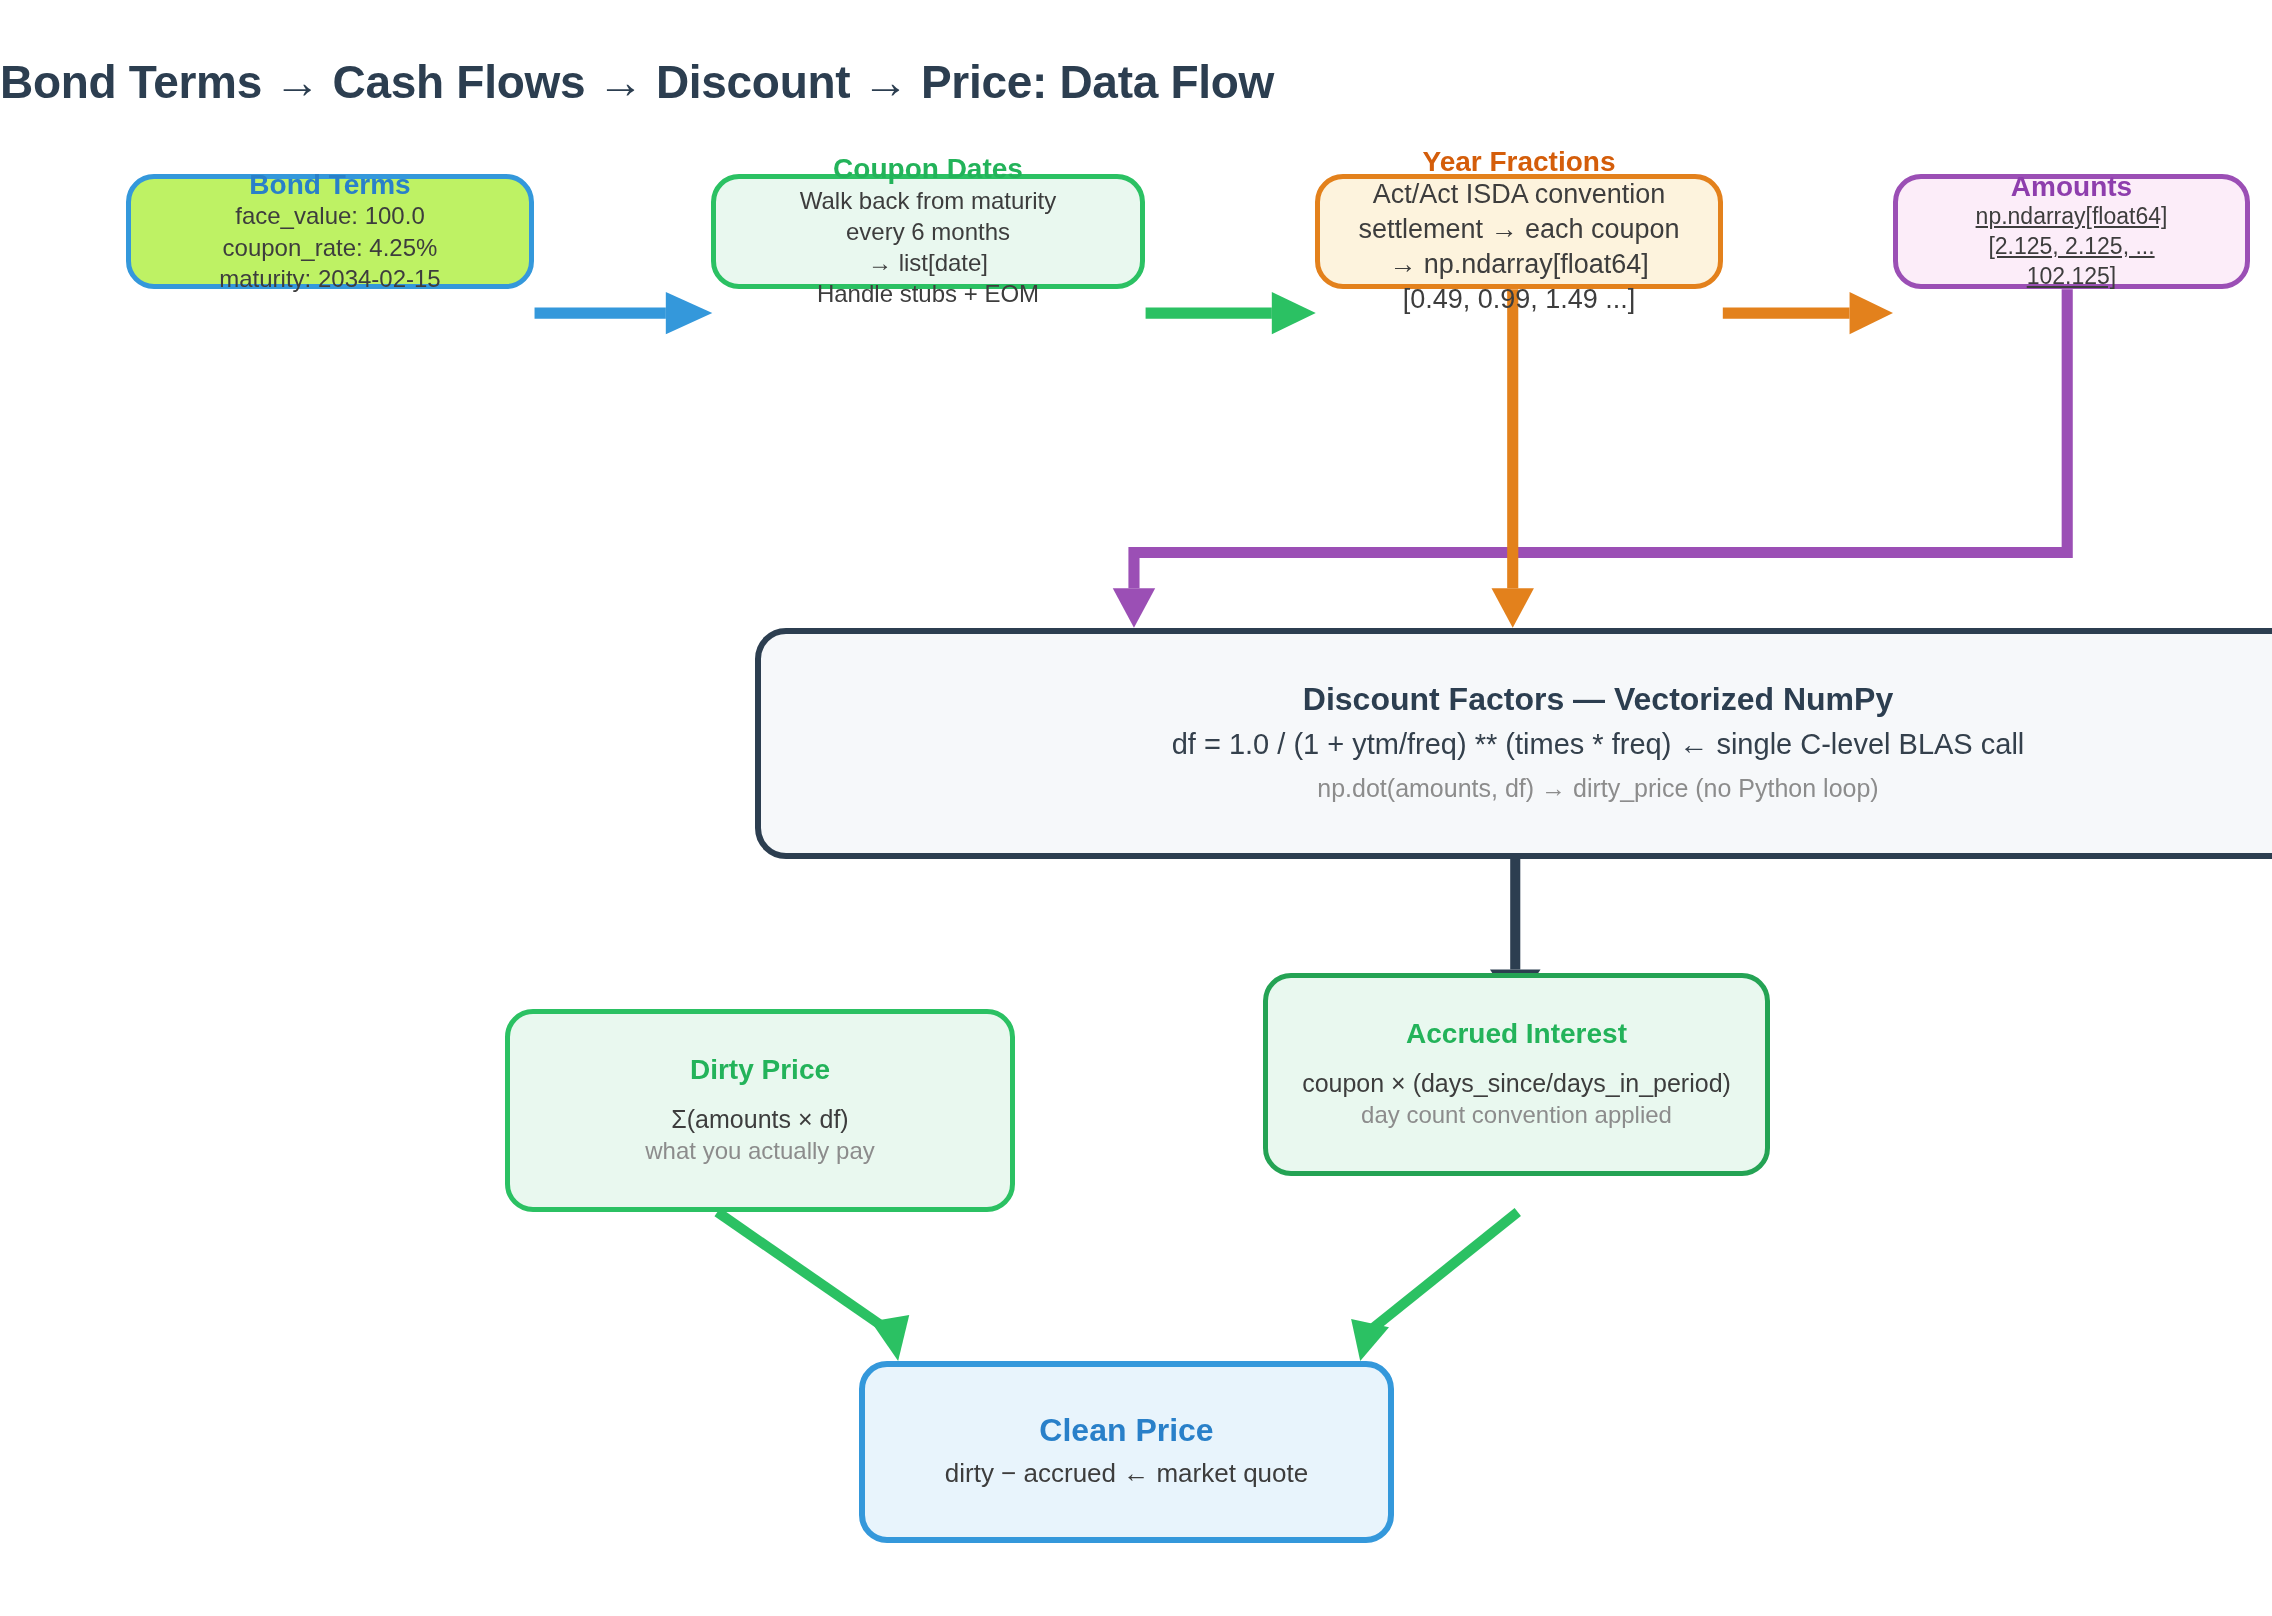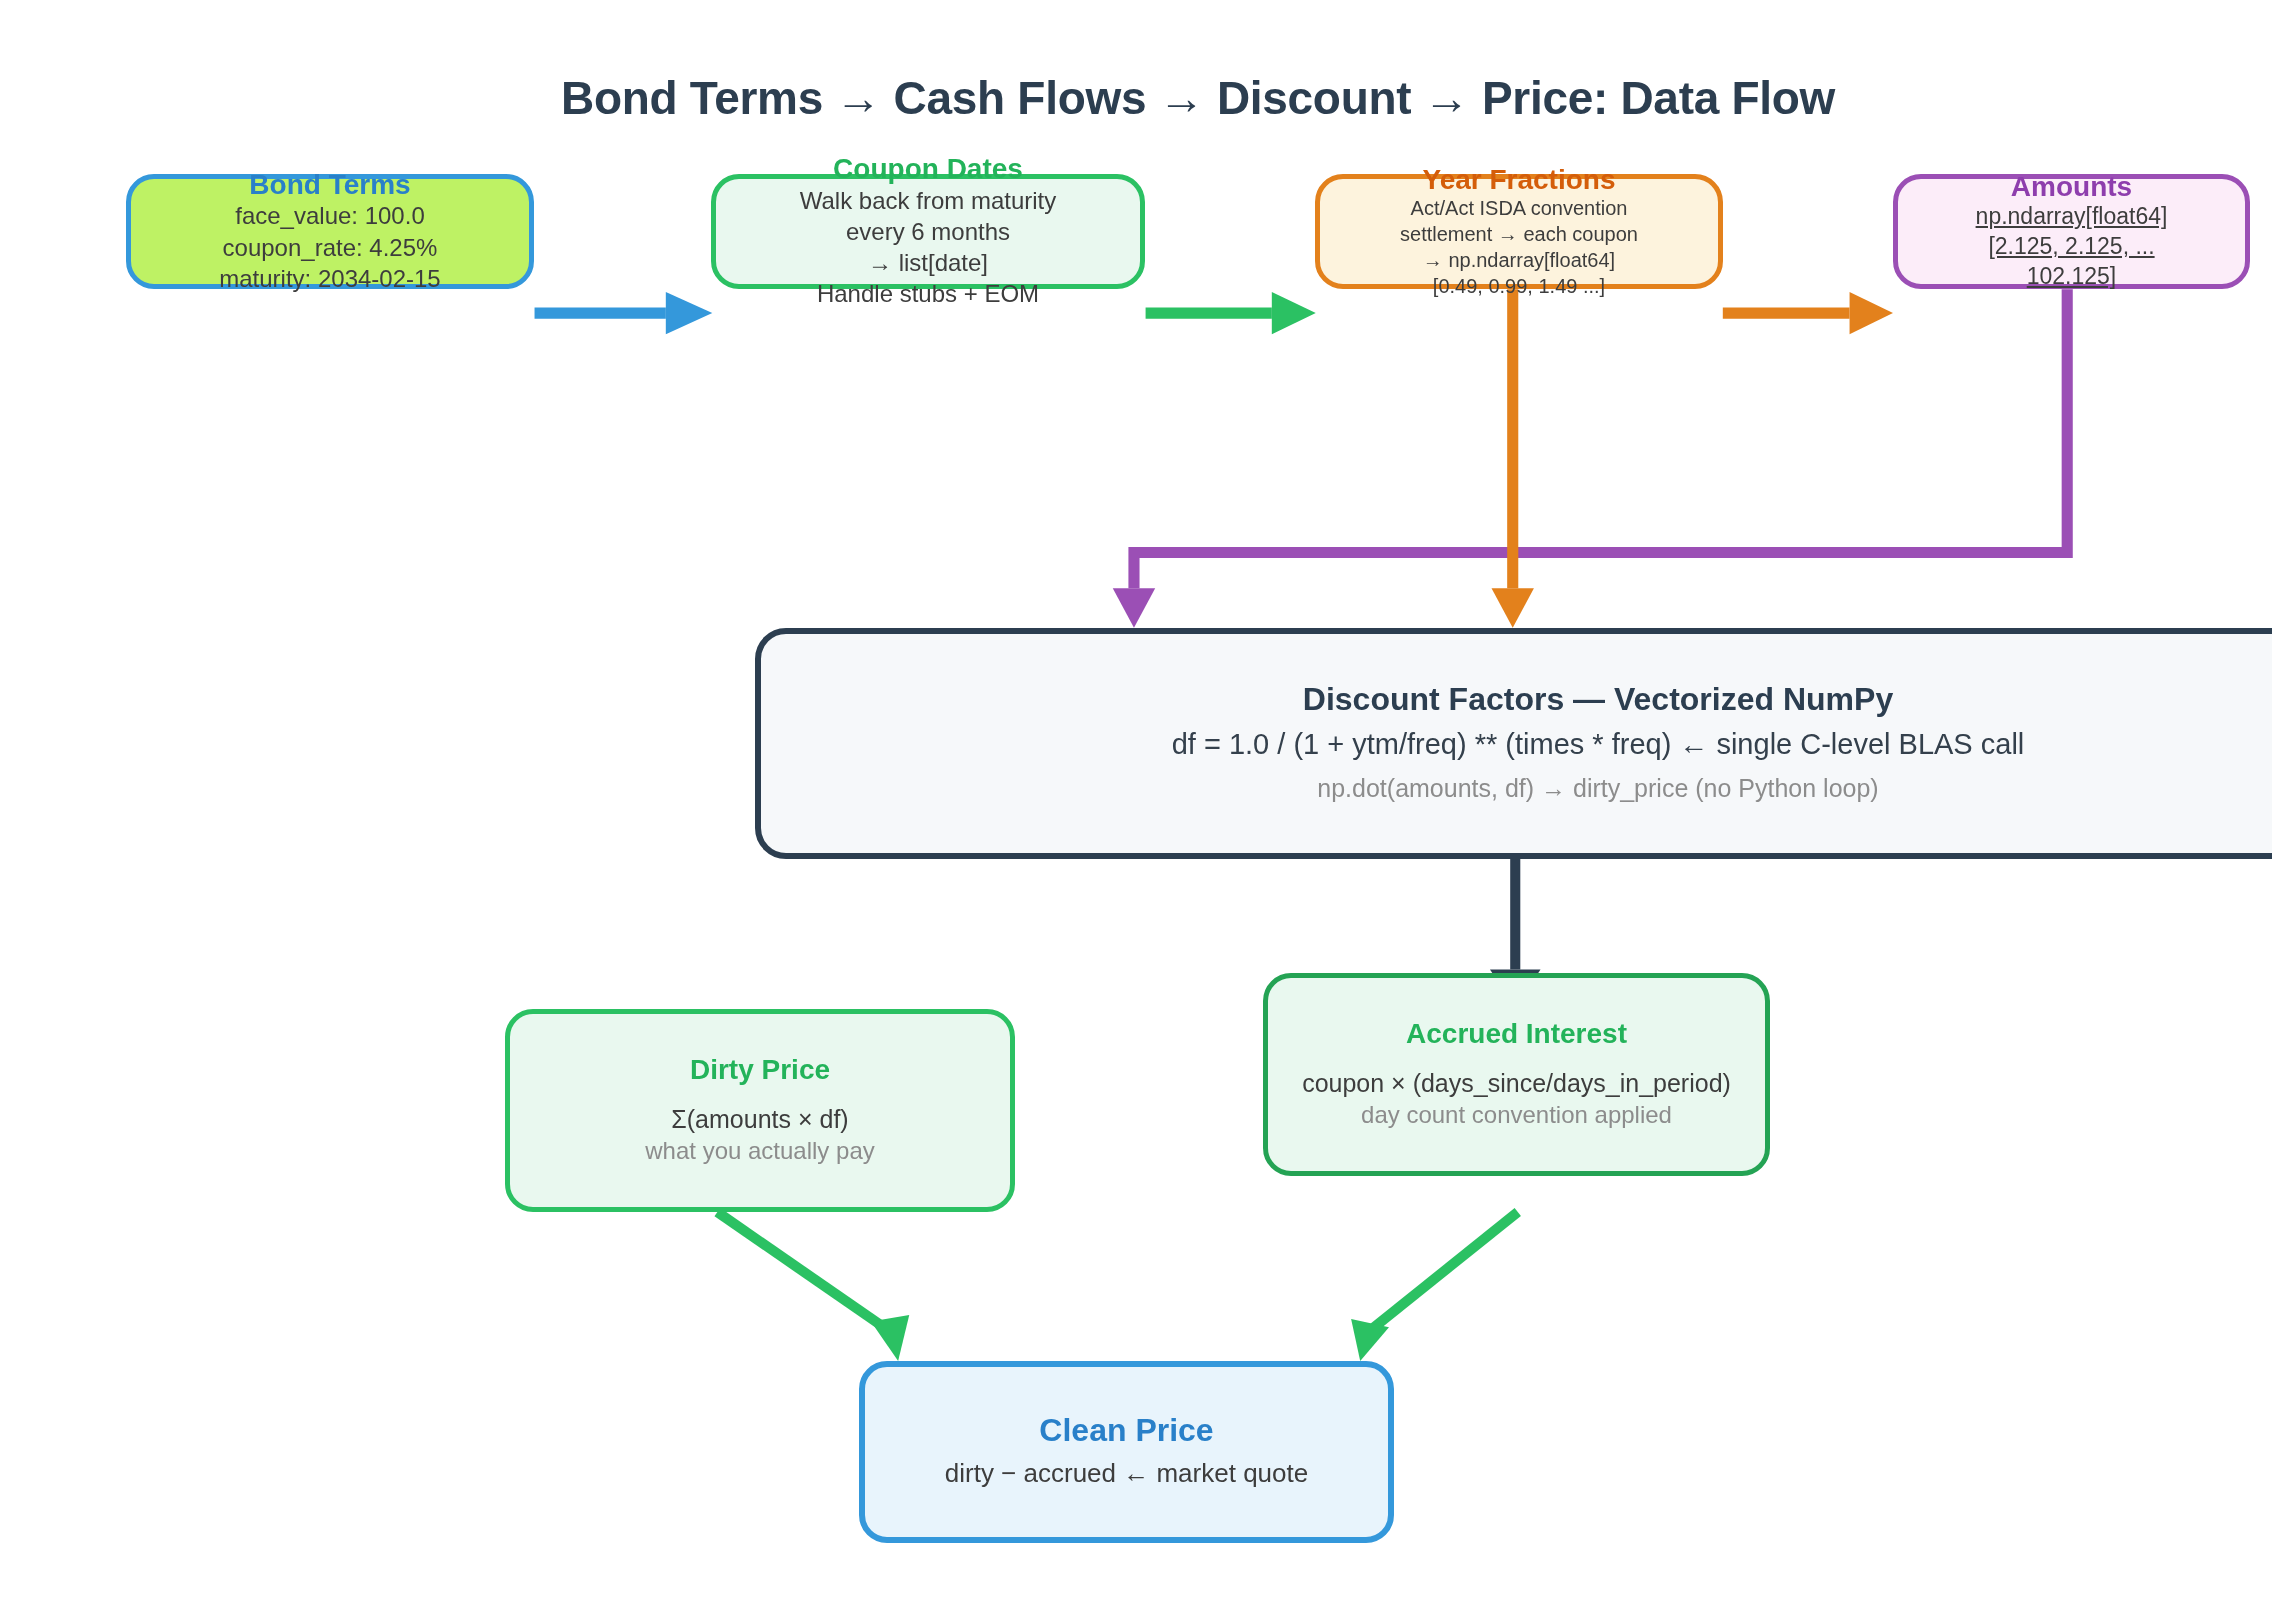--- a/index.html
+++ b/index.html
@@ -13,23 +13,23 @@
   #canvas {
     position: relative;
     width: 2273px;
     height: 1616px;
     background: #ffffff;
     overflow: hidden;
   }
   #title {
     position: absolute;
     left: 0;
-    top: 71px;
+    top: 55px;
     width: 1835px;
-    text-align: right;
+    text-align: left;
     font-size: 46px;
     font-weight: bold;
     color: #2c3e50;
     letter-spacing: -0.3px;
     white-space: nowrap;
   }
   svg.edges {
     position: absolute;
     left: 0;
     top: 0;
@@ -78,21 +78,21 @@
     border-width: 5.6px; border-color: #2bc163; background: #e9f8ef;
   }
   .n-coupondates .ntitle { color: #23b35a; font-size: 28px; }
   .n-coupondates .nline { font-size: 24px; }
 
   .n-yearfractions {
     left: 1315px; top: 174px; width: 408px; height: 115px;
     border-width: 5.6px; border-color: #e3811c; background: #fdf3dd;
   }
   .n-yearfractions .ntitle { color: #d45d0a; font-size: 28px; }
-  .n-yearfractions .nline { font-size: 20px; }
+  .n-yearfractions .nline { font-size: 27px; }
 
   .n-amounts {
     left: 1893px; top: 174px; width: 357px; height: 115px;
     border-width: 5.6px; border-color: #9b4fb5; background: #fcedf9;
   }
   .n-amounts .ntitle { color: #8e3ead; font-size: 28px; }
   .n-amounts .nline { font-size: 23px; text-decoration: underline; }
 
   
   .n-discount {

